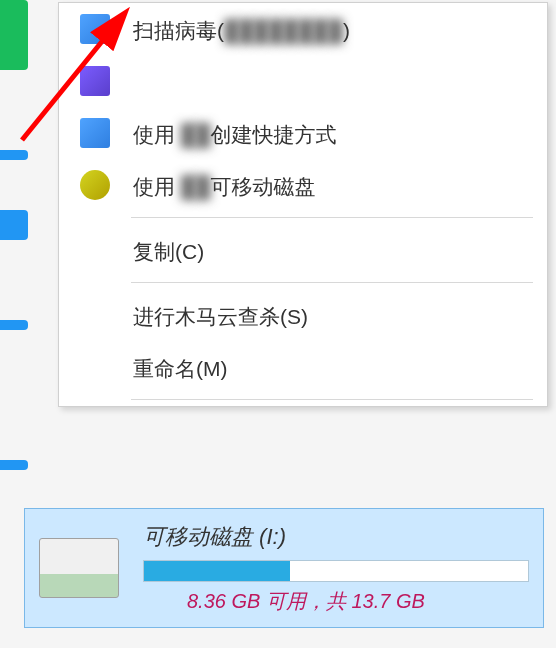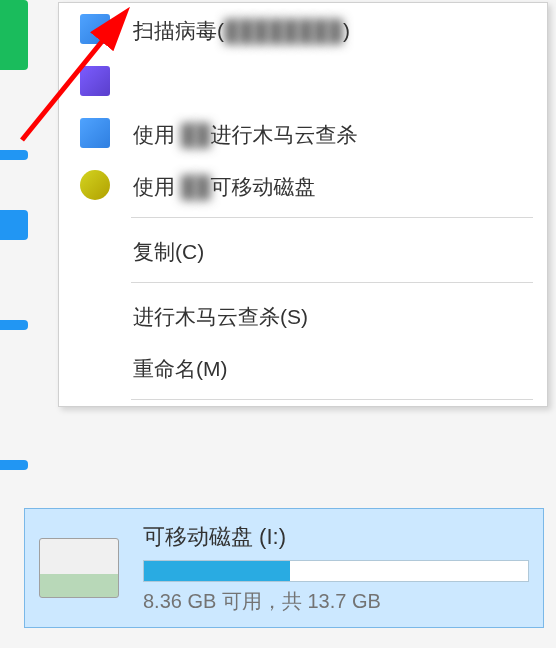--- a/index.html
+++ b/index.html
@@ -93,20 +93,21 @@
       position: absolute;
       left: 24px;
       bottom: 20px;
       width: 520px;
       height: 120px;
       background: #cce8ff;
       border: 1px solid #7ab8e8;
       display: flex;
       align-items: center;
       padding: 10px 14px;
+      font-style: italic;
     }
     .drive-icon {
       width: 80px;
       height: 60px;
       background: linear-gradient(#f0f0f0 60%, #b8d8b8 60%);
       border: 1px solid #a0a0a0;
       border-radius: 3px;
       margin-right: 24px;
       flex-shrink: 0;
     }
@@ -126,21 +127,22 @@
       margin-bottom: 6px;
       position: relative;
     }
     .drive-bar-fill {
       height: 100%;
       background: #29abe2;
       width: 38%;
     }
     .drive-stats {
       font-size: 20px;
-      color: #737373;
+      color: #be185d;
+      margin-left: 44px;
     }
   </style>
 </head>
 <body>
 
 <div class="left-strip">
   <div class="left-block lb-green"></div>
   <div class="left-block lb-blue"></div>
   <div class="left-block lb-blue2"></div>
   <div class="left-block lb-blue3"></div>
@@ -162,21 +164,21 @@
     <span class="icon-slot">
         <span class="icon-square ic-purple"></span>
       </span>
   </div>
 
   <div class="menu-item">
     <span class="icon-slot">
         <span class="icon-square ic-blue"></span>
       </span>
     <span class="menu-text">
-      <span>使用 </span><span class="blur-text">██</span><span>进行木马云查杀</span>
+      <span>使用 </span><span class="blur-text">██</span><span>创建快捷方式</span>
     </span>
   </div>
 
   <div class="menu-item">
     <span class="icon-slot">
         <span class="icon-square ic-yellow"></span>
       </span>
     <span class="menu-text">
       <span>使用 </span><span class="blur-text">██</span><span>可移动磁盘</span>
     </span>

